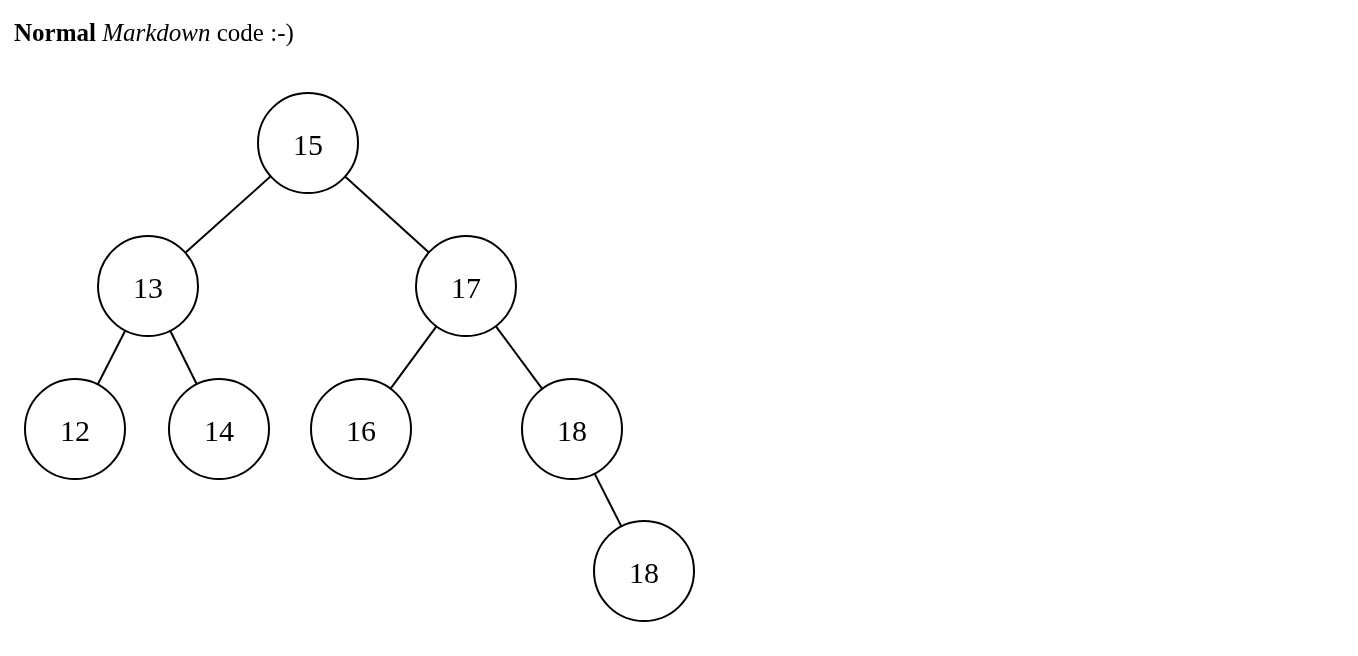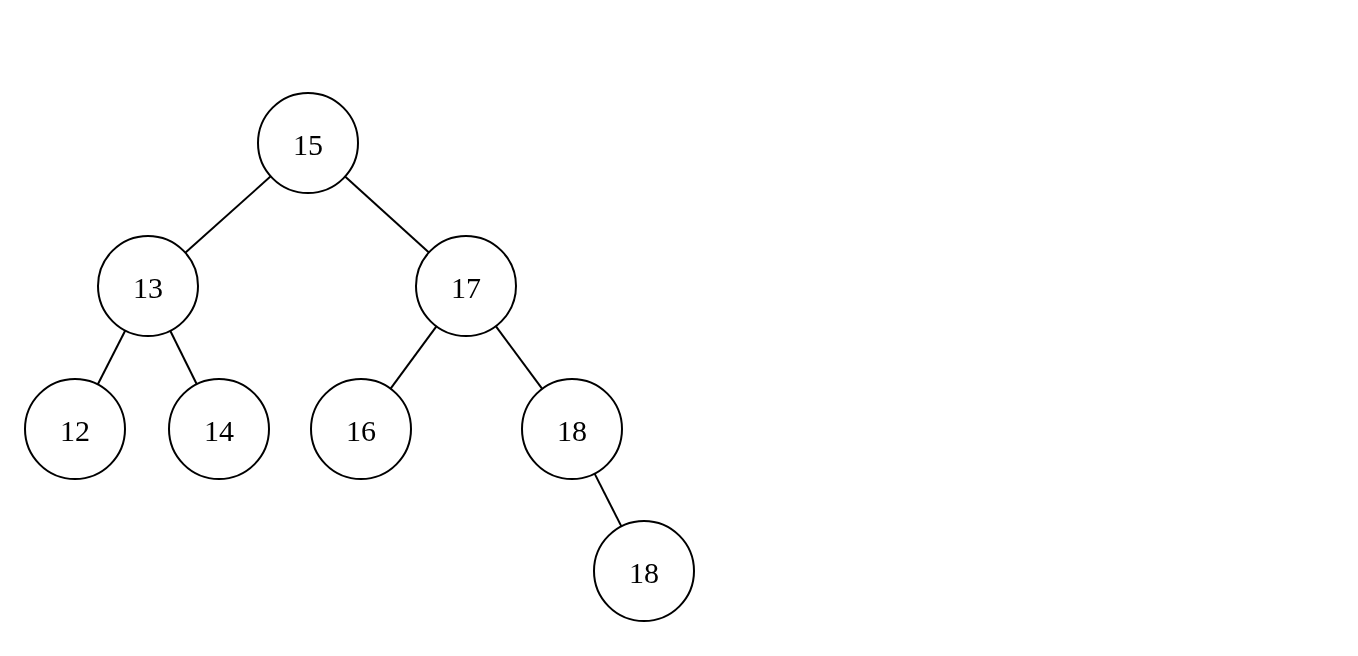--- a/index.html
+++ b/index.html
@@ -59,20 +59,21 @@
     stroke-width: 2;
     fill: none;
     stroke-linecap: butt;
   }
 </style>
 </head>
 <body>
 
 <div id="page">
 
+  <div id="caption"><span class="bold">Normal</span><span class="plain"> </span><span class="italic">Markdown</span><span class="plain"> </span><span class="plain">code :-)</span></div>
 
   <svg id="tree-svg" viewBox="0 0 1358 656" xmlns="http://www.w3.org/2000/svg">
     <g id="edges-group">
         <line x1="270.71965821971594" y1="176.31930546612887" x2="185.28034178028406" y2="252.68069453387113" class="edge-line" stroke="#000000" stroke-width="2"></line>
         <line x1="345.0712299275968" y1="176.55180936485024" x2="428.9287700724032" y2="252.44819063514976" class="edge-line" stroke="#000000" stroke-width="2"></line>
         <line x1="125.26639787949182" y1="330.53294661962565" x2="97.73360212050818" y2="384.46705338037435" class="edge-line" stroke="#000000" stroke-width="2"></line>
         <line x1="170.2353226282266" y1="330.7838188145972" x2="196.7646773717734" y2="384.2161811854028" class="edge-line" stroke="#000000" stroke-width="2"></line>
         <line x1="436.4073857384213" y1="326.30232228005485" x2="390.5926142615787" y2="388.69767771994515" class="edge-line" stroke="#000000" stroke-width="2"></line>
         <line x1="495.77481103118134" y1="326.1679054477258" x2="542.2251889688187" y2="388.8320945522742" class="edge-line" stroke="#000000" stroke-width="2"></line>
         <line x1="594.6115665413731" y1="473.59503401215267" x2="621.3884334586269" y2="526.4049659878474" class="edge-line" stroke="#000000" stroke-width="2"></line>

